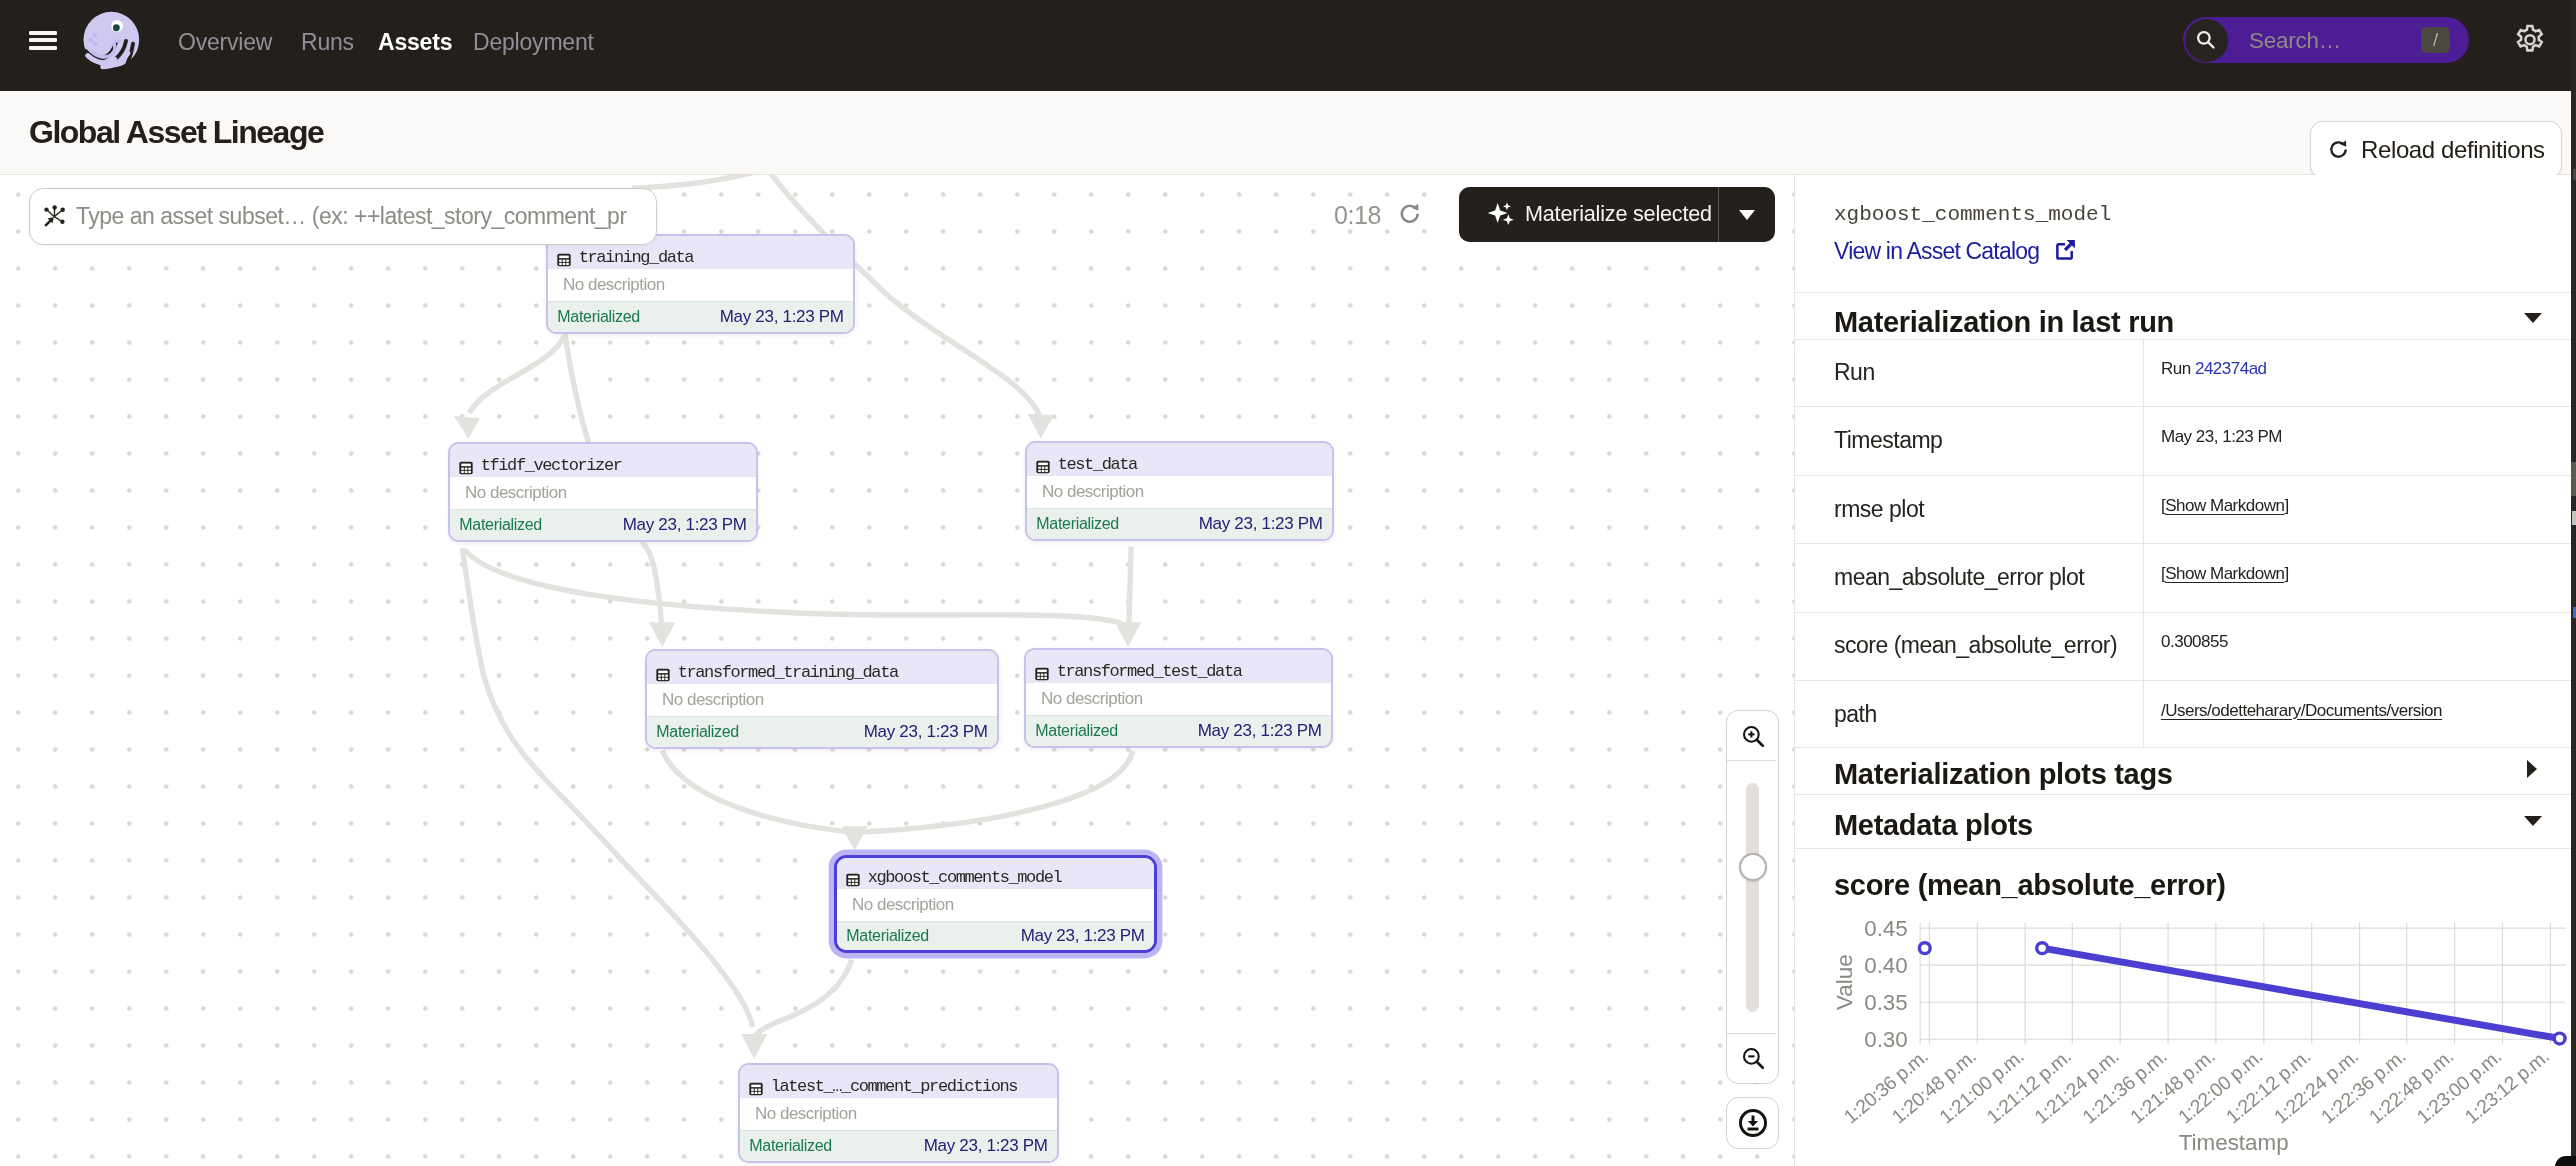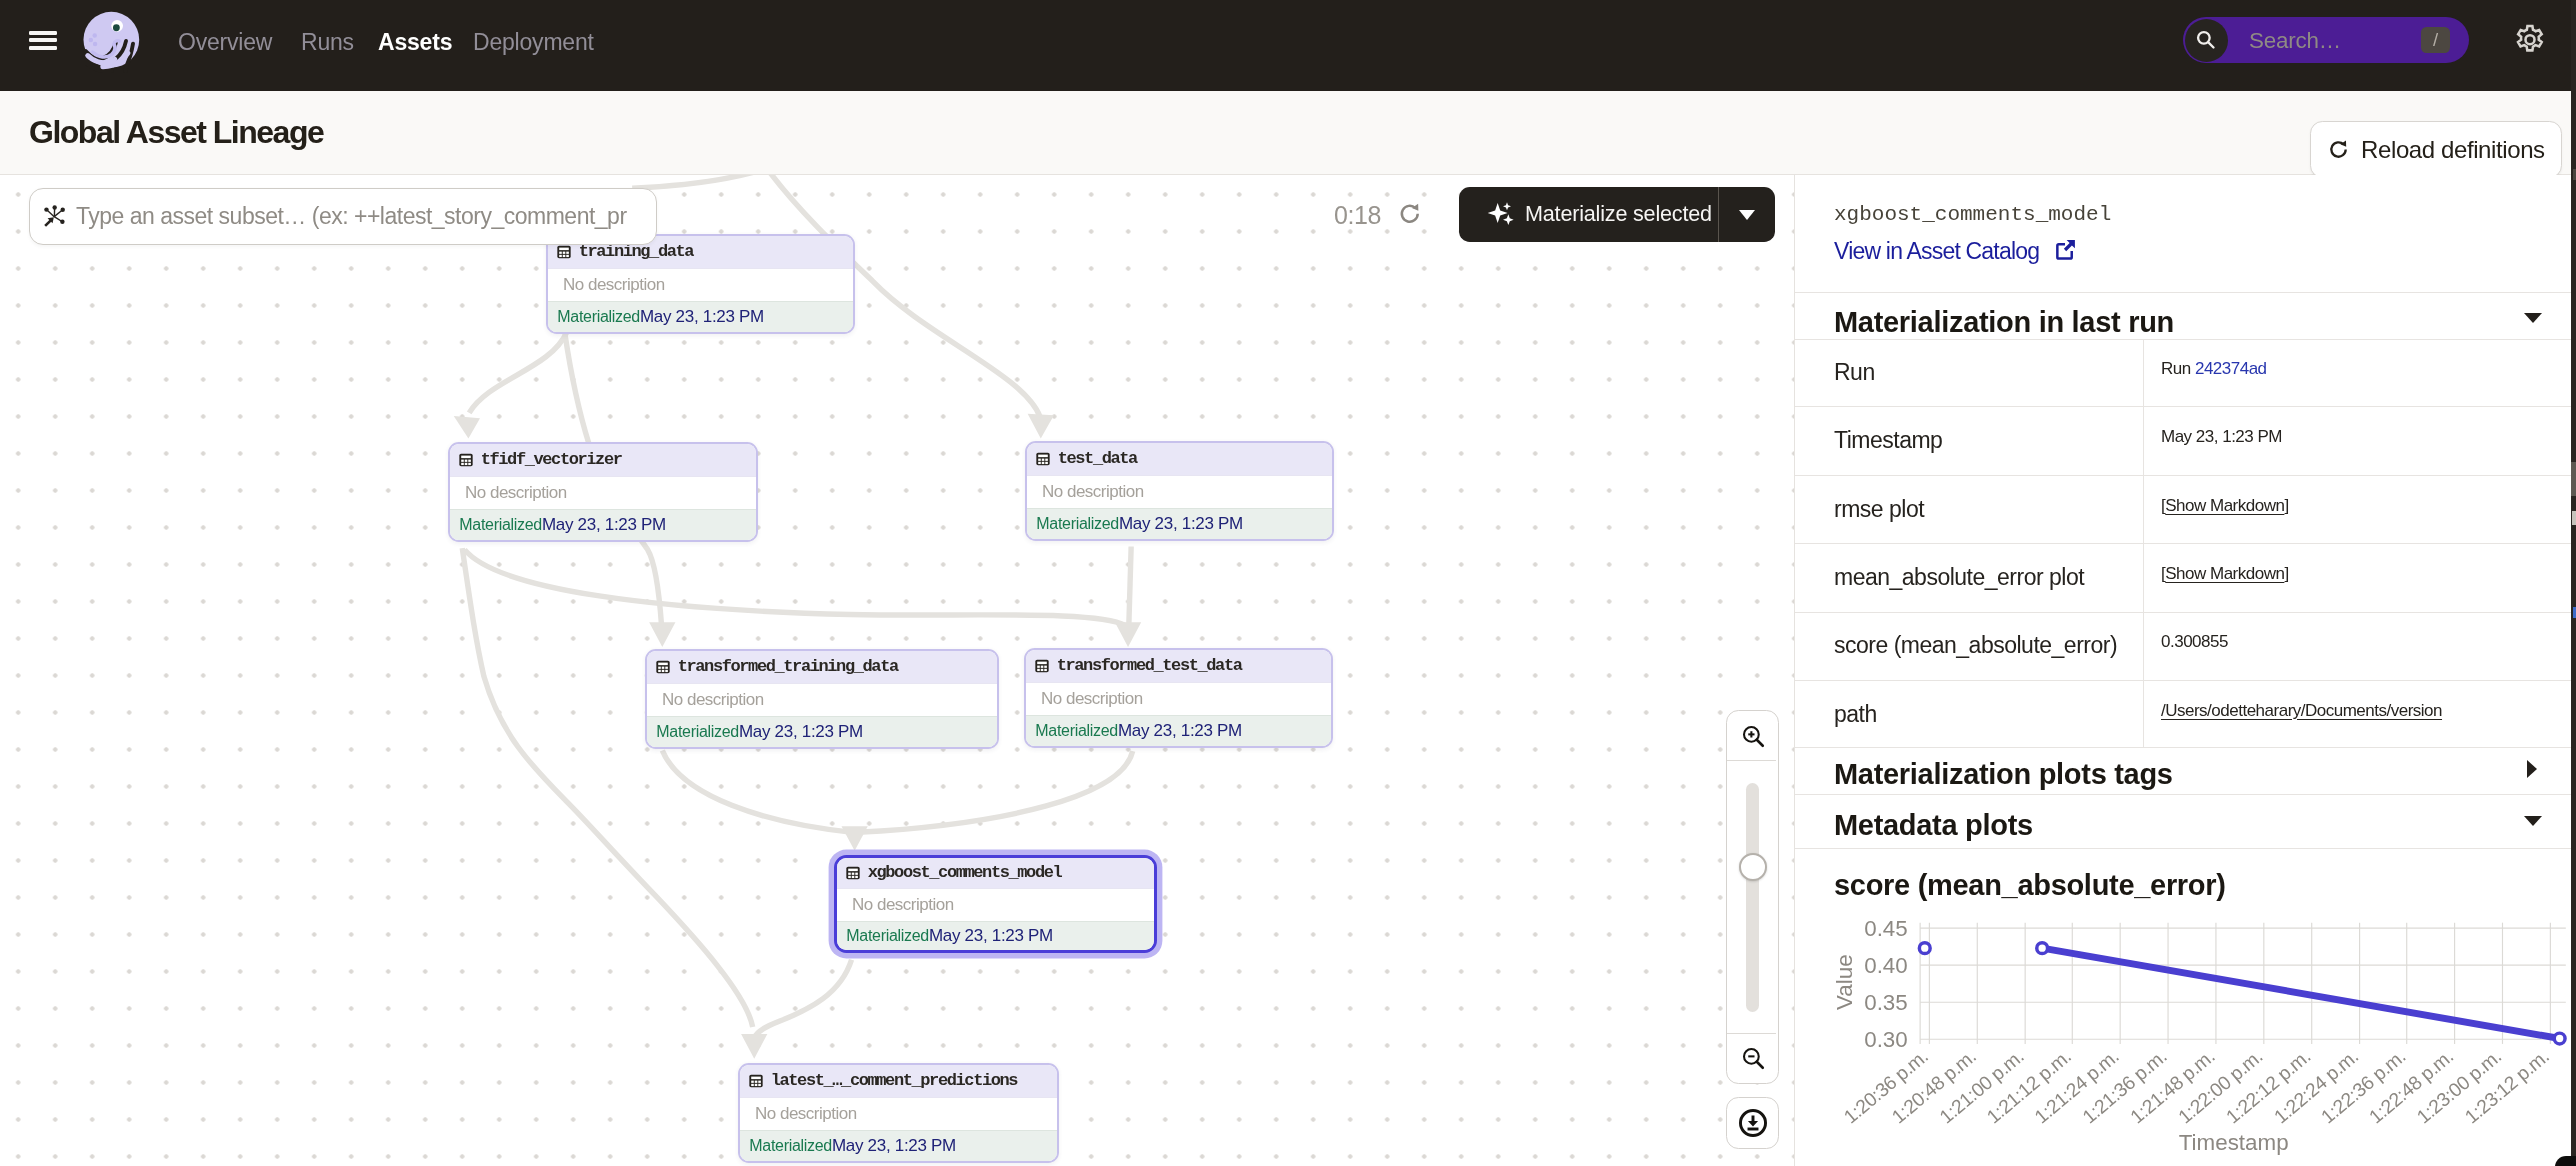--- a/index.html
+++ b/index.html
@@ -21,25 +21,25 @@
   #header h1 { position:absolute; left:29px; top:23px; font-size:32px; font-weight:700; letter-spacing:-1.5px; color:#242019; }
   #reload { position:absolute; left:2310px; top:30px; width:252px; height:57px; background:#fff; border:1.5px solid #d8d5d1; border-radius:12.4px; box-shadow:0 1.5px 2.3px rgba(0,0,0,0.05); display:flex; align-items:center; justify-content:center; gap:10.8px; font-size:24px; letter-spacing:-0.4px; color:#242019; }
 
   
   #graph { position:absolute; left:0; top:175px; width:1795px; height:991px; background:#fff; overflow:hidden;
     background-image:radial-gradient(circle, #dbd8d4 1.9px, rgba(219,216,212,0) 2.5px);
     background-size:37px 37px; background-position:-0.3px 1px; }
   #edges { position:absolute; left:0; top:0; }
 
   .node { position:absolute; background:#fff; border:2.3px solid #c7c1ec; border-radius:10.8px; overflow:hidden; box-shadow:0 1.5px 4.6px rgba(60,60,90,0.07); }
-  .node .hd { height:32px; background:#e9e7f7; display:flex; align-items:center; padding-left:7.7px; gap:7px;font-weight:bold; }
+  .node .hd { height:32px; background:#e9e7f7; display:flex; align-items:flex-end; padding-left:7.7px; gap:7px; }
   .node .hd svg { flex:none; }
   .node .hd .t { font-family:"Liberation Mono",monospace; font-size:17px; letter-spacing:-1.4px; color:#2b2824; white-space:nowrap; padding-bottom:1.5px; }
   .node .bd { height:33px; border-top:0.8px solid #e7e5f2; display:flex; align-items:center; padding-left:15px; font-size:17px; letter-spacing:-0.5px; color:#a5a19b; }
-  .node .ft { height:31px; border-top:0.8px solid #dde5df; background:#eaf0ec; display:flex; align-items:center; padding:0 9.3px; font-size:16px; letter-spacing:-0.3px; }
+  .node .ft { height:31px; border-top:0.8px solid #dde5df; background:#eaf0ec; display:flex; align-items:center; justify-content:space-between; padding:0 9.3px; font-size:16px; letter-spacing:-0.3px; }
   .node .ft .m { color:#19794f; }
   .node .ft .d { color:#1f2277; font-size:17px; }
   .node.sel { border:3.9px solid #4a3dd8; box-shadow:0 0 0 5.4px #bdb5f3; border-radius:12.4px; }
   .node.sel .hd { height:30px; }
   .node.sel .ft { height:29px; }
 
   
   #assetinput { position:absolute; left:29px; top:13px; width:628px; height:57px; background:#fff; border:1.5px solid #cfccc7; border-radius:14px; box-shadow:0 1.5px 3.9px rgba(0,0,0,0.04); display:flex; align-items:center; padding-left:13px; gap:10px; overflow:hidden; }
   #assetinput .ph { font-size:23px; letter-spacing:-0.5px; color:#8f8b85; white-space:nowrap; }
   #timer { position:absolute; left:1334px; top:25.5px; font-size:25px; letter-spacing:-0.4px; color:#98948e; }

